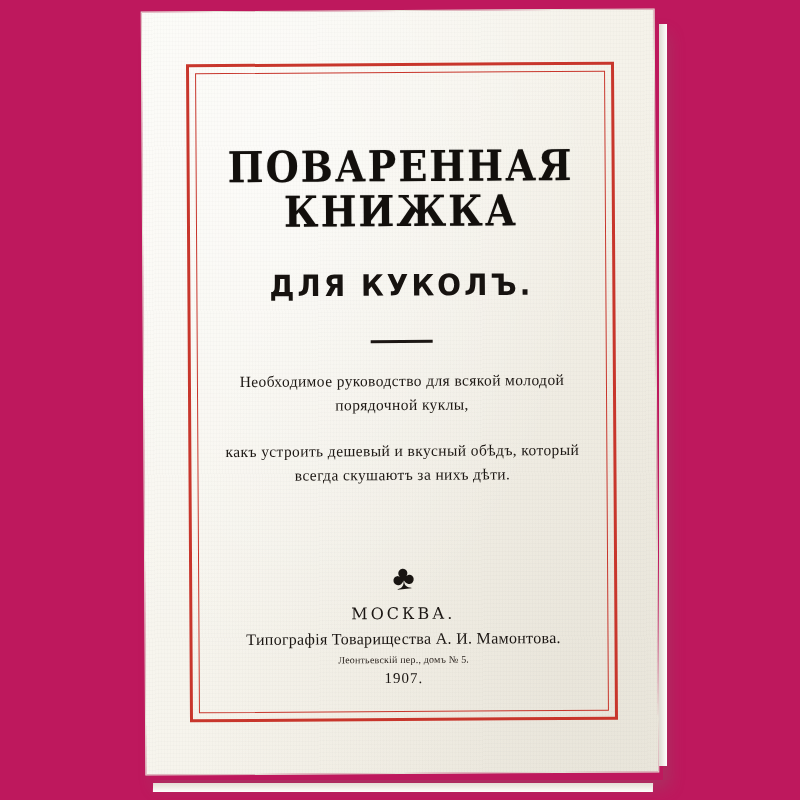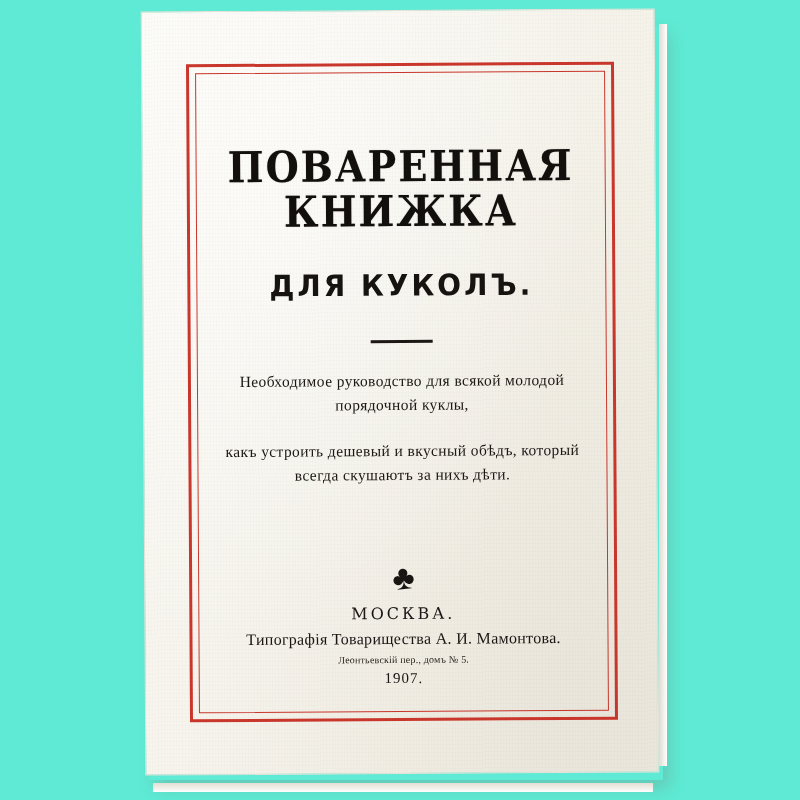--- a/index.html
+++ b/index.html
@@ -11,21 +11,21 @@
     height: 800px;
     background: #ffffff;
     font-family: "Liberation Serif", serif;
     overflow: hidden;
   }
 
   .scene {
     position: relative;
     width: 800px;
     height: 800px;
-    background: #5eead4;
+    background: #be185d;
   }
 
   
   .book {
     position: absolute;
     left: 143px;
     top: 10px;
     width: 518px;
     height: 775px;
   }

